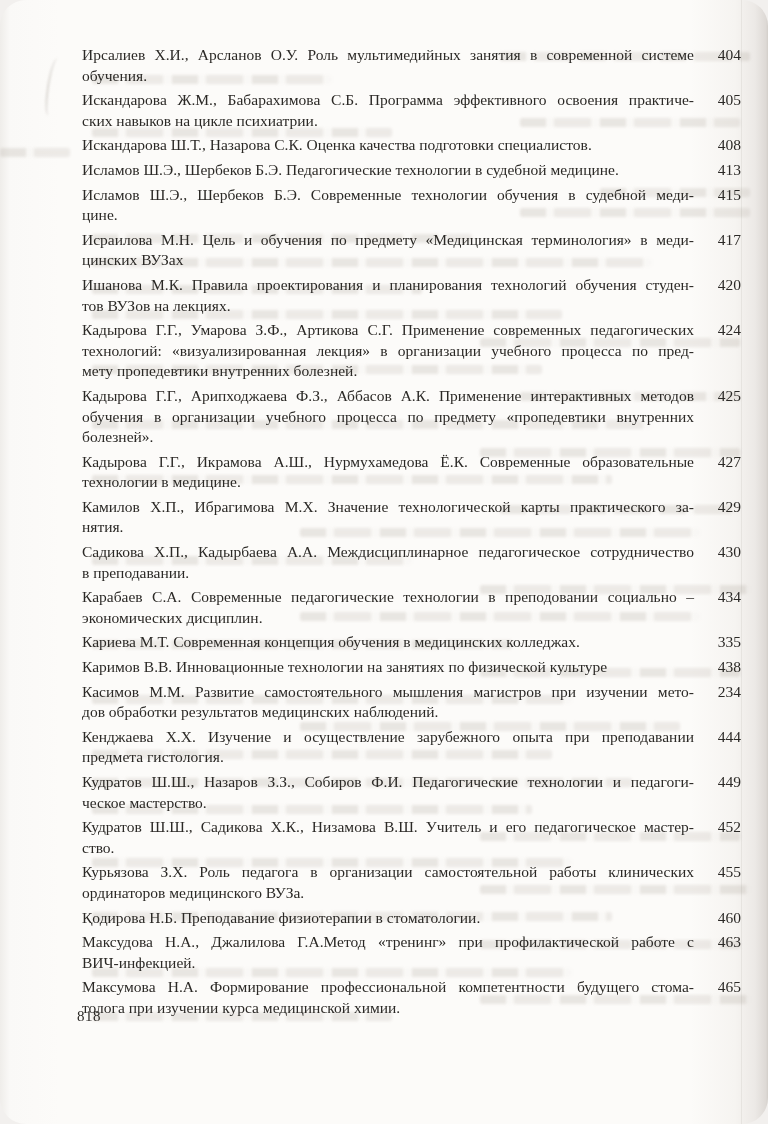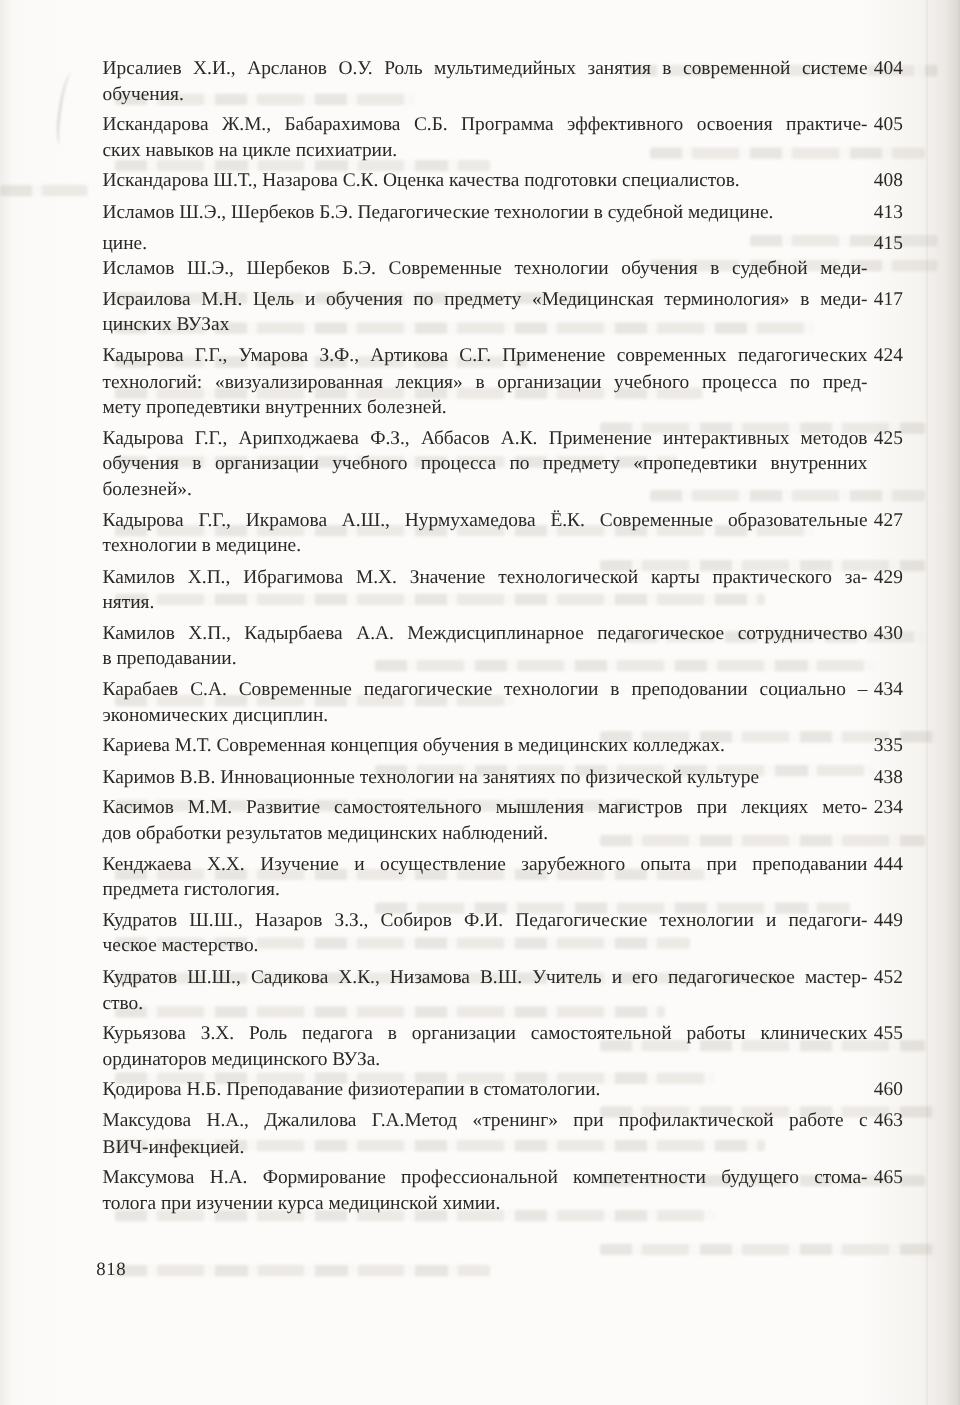--- a/index.html
+++ b/index.html
@@ -15,20 +15,21 @@
     font-family: "Liberation Serif", "DejaVu Serif", serif;
   }
   
   .page {
     position: absolute;
     inset: 0;
     background:
       linear-gradient(90deg,
         #efedea 0px, #faf9f7 10px, #fcfbf9 60px,
         #fcfbf9 690px, #f6f4f1 735px, #ece9e6 755px, #ddd9d5 766px, #d2cec9 768px);
+    border-radius: 26px;
   }
   .page::after {
     
     content: "";
     position: absolute;
     top: 0; bottom: 0;
     left: 741px;
     width: 1px;
     background: rgba(120,115,110,0.10);
   }
@@ -80,20 +81,21 @@
     text-align-last: justify;
   }
   .entry-text .line.last {
     text-align-last: left;
     font-family: Liberation Serif, serif;
   }
   .entry-page {
     margin-left: auto;
     padding-right: 27px;
     min-width: 42px;
+    text-align: right;
     white-space: nowrap;
   }
   .folio {
     position: absolute;
     left: 77px;
     top: 1008px;
     color: #2b2926;
     font-size: 15px;
     letter-spacing: 0.5px;
   }
@@ -167,31 +169,38 @@
         <div class="entry-page">408</div>
       </div>
       <div class="entry">
         <div class="entry-text">
           <div class="line last">Исламов Ш.Э., Шербеков Б.Э. Педагогические технологии в судебной медицине.</div>
         </div>
         <div class="entry-page">413</div>
       </div>
       <div class="entry">
         <div class="entry-text">
+          <div class="line">Исламов Ш.Э., Шербеков Б.Э. Современные технологии обучения в судебной меди-</div>
           <div class="line last">цине.</div>
-          <div class="line">Исламов Ш.Э., Шербеков Б.Э. Современные технологии обучения в судебной меди-</div>
         </div>
         <div class="entry-page">415</div>
       </div>
       <div class="entry">
         <div class="entry-text">
           <div class="line">Исраилова М.Н. Цель и обучения по предмету «Медицинская терминология» в меди-</div>
           <div class="line last">цинских ВУЗах</div>
         </div>
         <div class="entry-page">417</div>
+      </div>
+      <div class="entry">
+        <div class="entry-text">
+          <div class="line">Ишанова М.К. Правила проектирования и планирования технологий обучения студен-</div>
+          <div class="line last">тов ВУЗов на лекциях.</div>
+        </div>
+        <div class="entry-page">420</div>
       </div>
       <div class="entry">
         <div class="entry-text">
           <div class="line">Кадырова Г.Г., Умарова З.Ф., Артикова С.Г. Применение современных педагогических</div>
           <div class="line">технологий: «визуализированная лекция» в организации учебного процесса по пред-</div>
           <div class="line last">мету пропедевтики внутренних болезней.</div>
         </div>
         <div class="entry-page">424</div>
       </div>
       <div class="entry">
@@ -211,21 +220,21 @@
       </div>
       <div class="entry">
         <div class="entry-text">
           <div class="line">Камилов Х.П., Ибрагимова М.Х. Значение технологической карты практического за-</div>
           <div class="line last">нятия.</div>
         </div>
         <div class="entry-page">429</div>
       </div>
       <div class="entry">
         <div class="entry-text">
-          <div class="line">Камилов Х.П., Кадырбаева А.А. Междисциплинарное педагогическое сотрудничество</div>
+          <div class="line">Садикова Х.П., Кадырбаева А.А. Междисциплинарное педагогическое сотрудничество</div>
           <div class="line last">в преподавании.</div>
         </div>
         <div class="entry-page">430</div>
       </div>
       <div class="entry">
         <div class="entry-text">
           <div class="line">Карабаев С.А. Современные педагогические технологии в преподовании социально –</div>
           <div class="line last">экономических дисциплин.</div>
         </div>
         <div class="entry-page">434</div>
@@ -237,21 +246,21 @@
         <div class="entry-page">335</div>
       </div>
       <div class="entry">
         <div class="entry-text">
           <div class="line last">Каримов В.В. Инновационные технологии на занятиях по физической культуре</div>
         </div>
         <div class="entry-page">438</div>
       </div>
       <div class="entry">
         <div class="entry-text">
-          <div class="line">Касимов М.М. Развитие самостоятельного мышления магистров при лекциях мето-</div>
+          <div class="line">Касимов М.М. Развитие самостоятельного мышления магистров при изучении мето-</div>
           <div class="line last">дов обработки результатов медицинских наблюдений.</div>
         </div>
         <div class="entry-page">234</div>
       </div>
       <div class="entry">
         <div class="entry-text">
           <div class="line">Кенджаева Х.Х. Изучение и осуществление зарубежного опыта при преподавании</div>
           <div class="line last">предмета гистология.</div>
         </div>
         <div class="entry-page">444</div>

